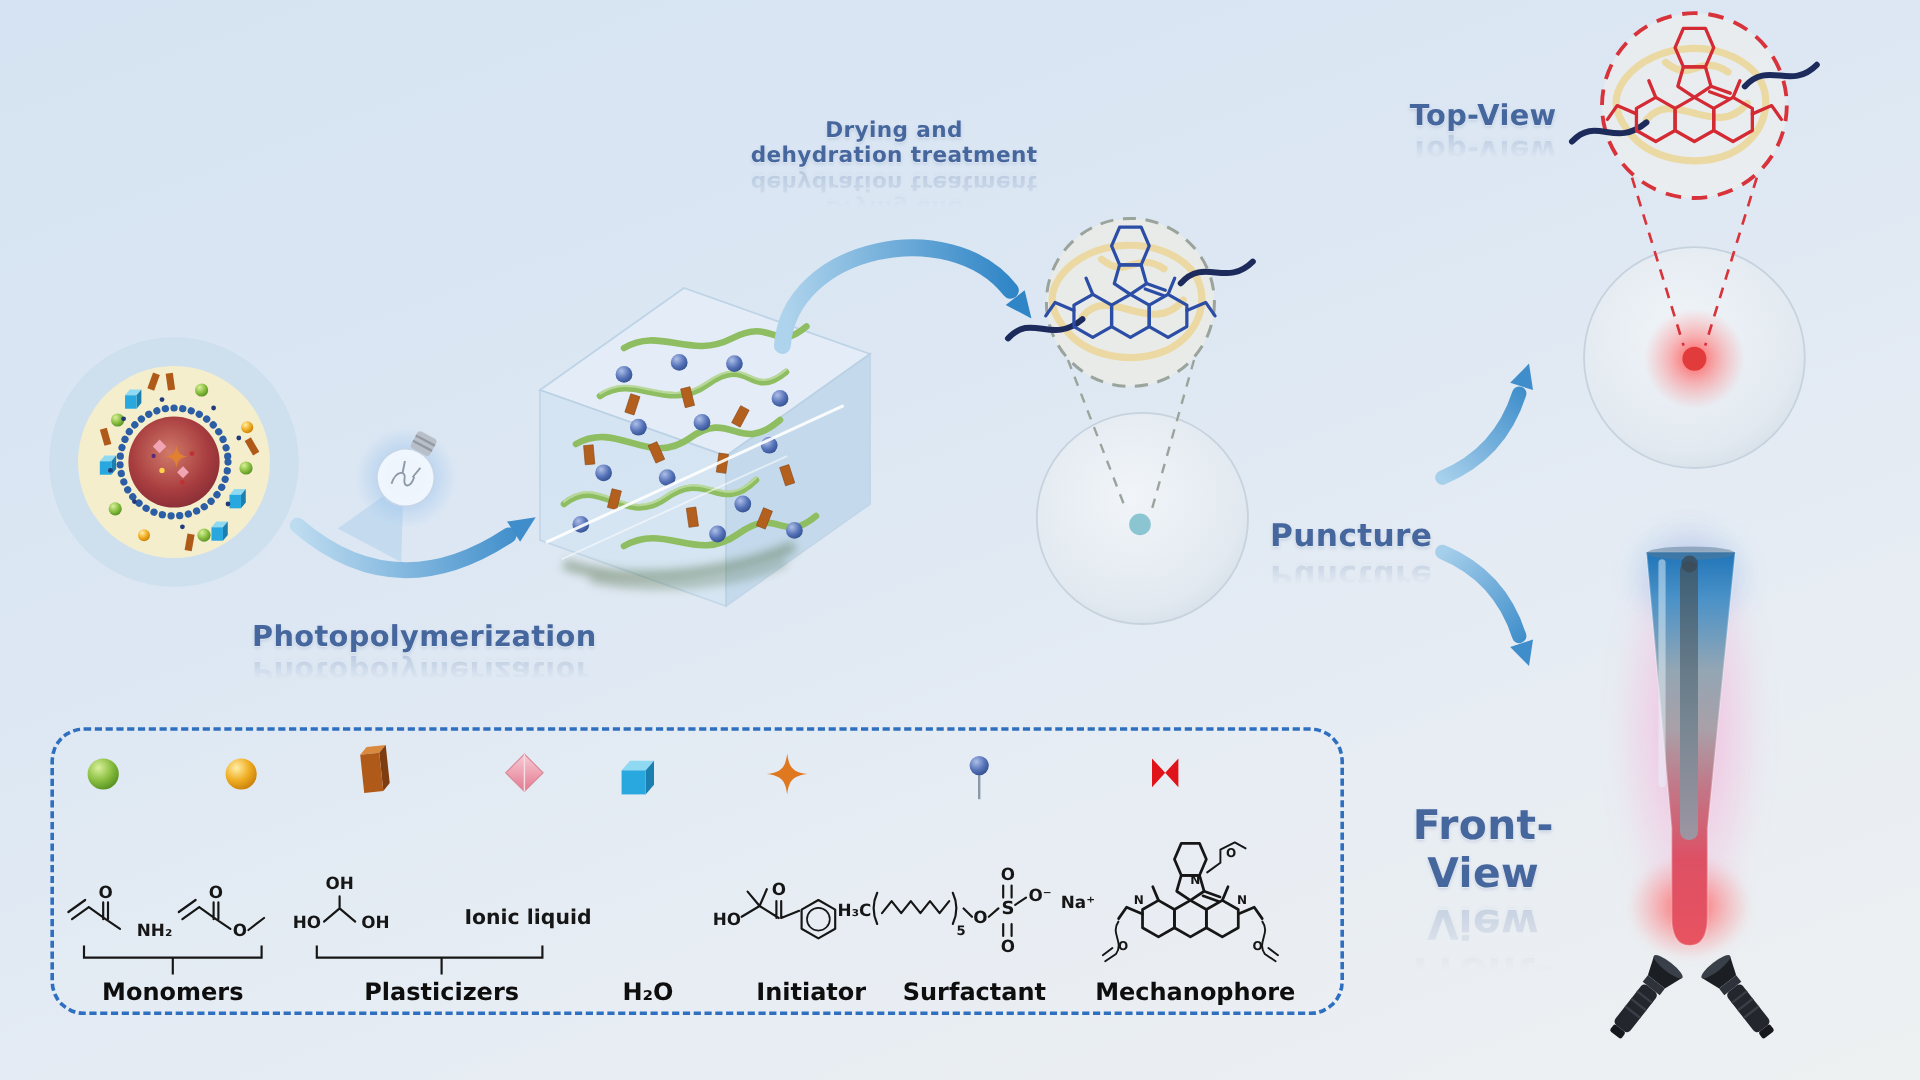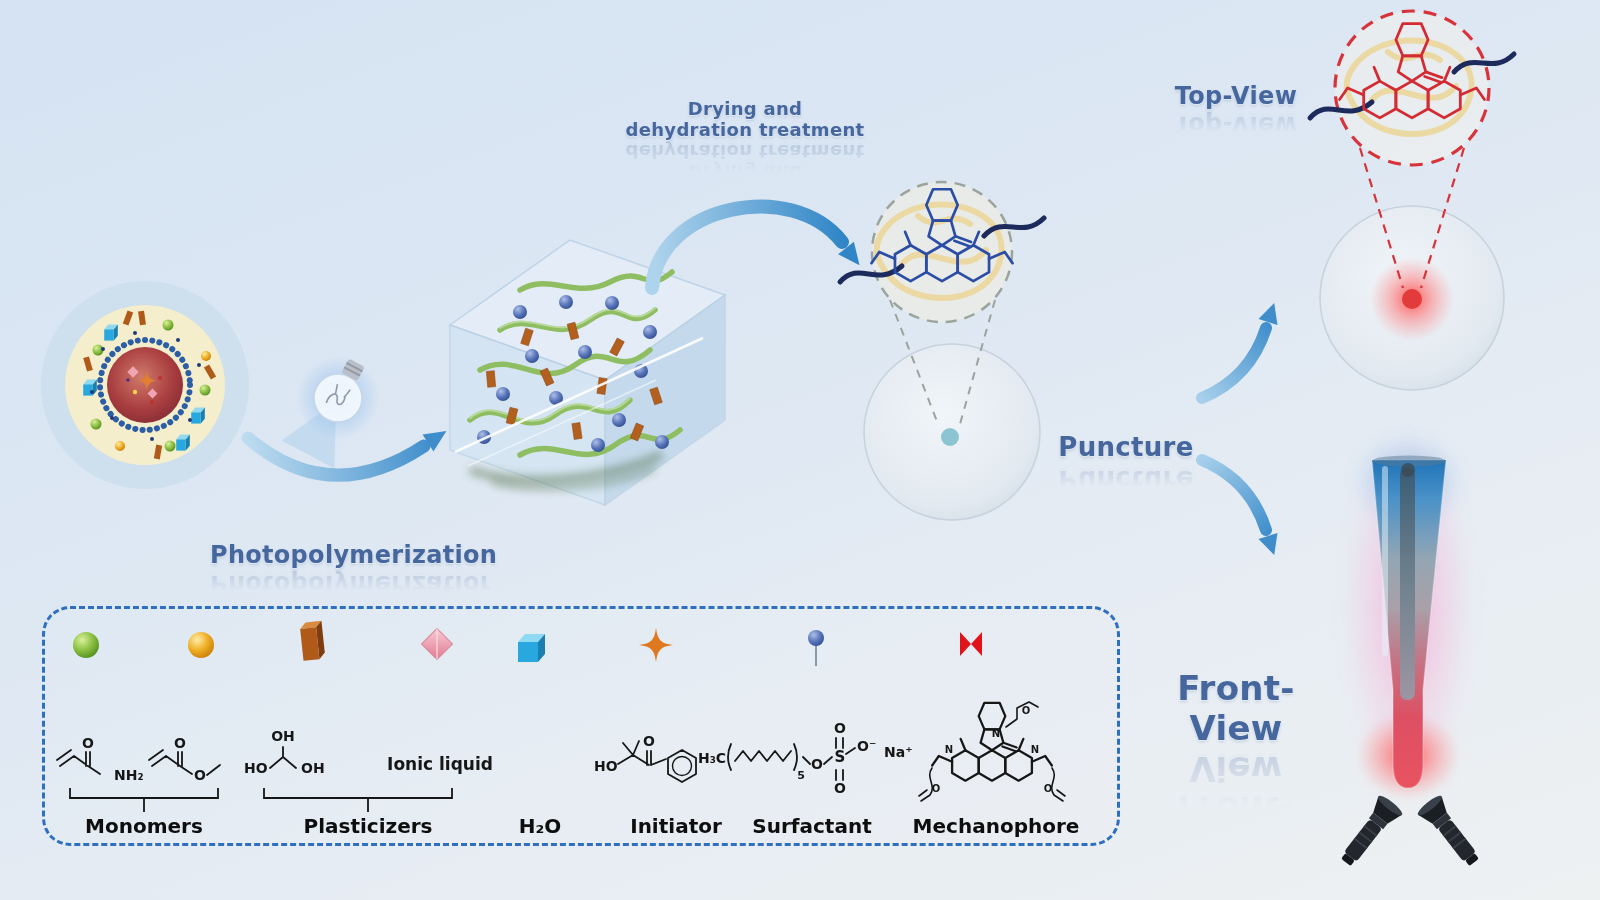--- a/index.html
+++ b/index.html
@@ -409,21 +409,21 @@
     <div class="main">
       <span>Drying and</span><br>
       <span>dehydration treatment</span>
     </div>
     <div class="refl" aria-hidden="true">
       <span>Drying and</span><br>
       <span>dehydration treatment</span>
     </div>
   </div>
 
-  <div class="flabel" style="left:210px;top:541px;width:280px;font-size:24px">
+  <div class="flabel" style="left:210px;top:516px;width:280px;font-size:24px">
     <div class="main">Photopolymerization</div>
     <div class="refl" aria-hidden="true">Photopolymerization</div>
   </div>
 
   <div class="flabel" style="left:1046px;top:432px;width:160px;font-size:26px">
     <div class="main">Puncture</div>
     <div class="refl" aria-hidden="true">Puncture</div>
   </div>
 
   <div class="flabel" style="left:1156px;top:82px;width:160px;font-size:24px">

